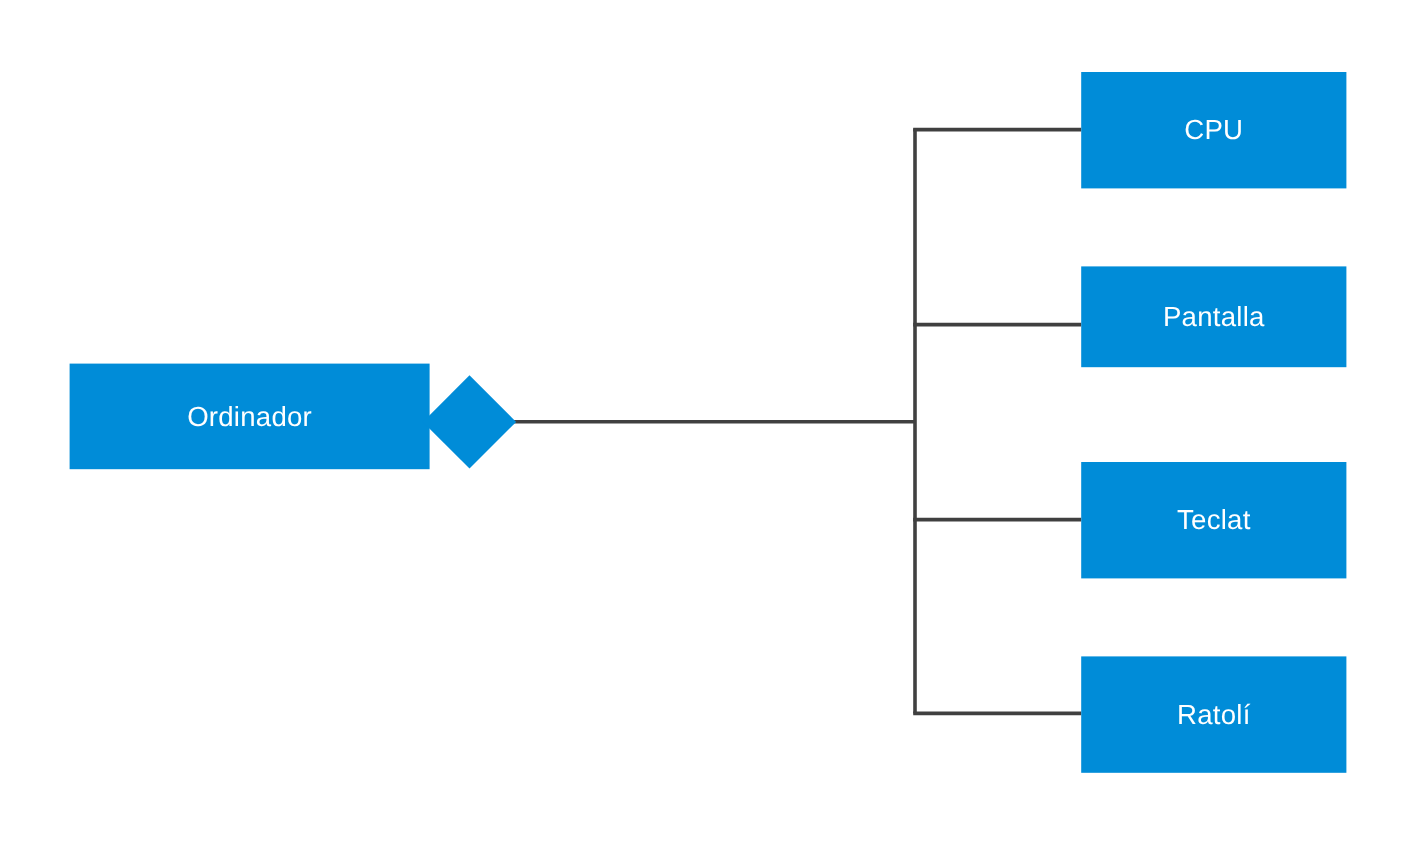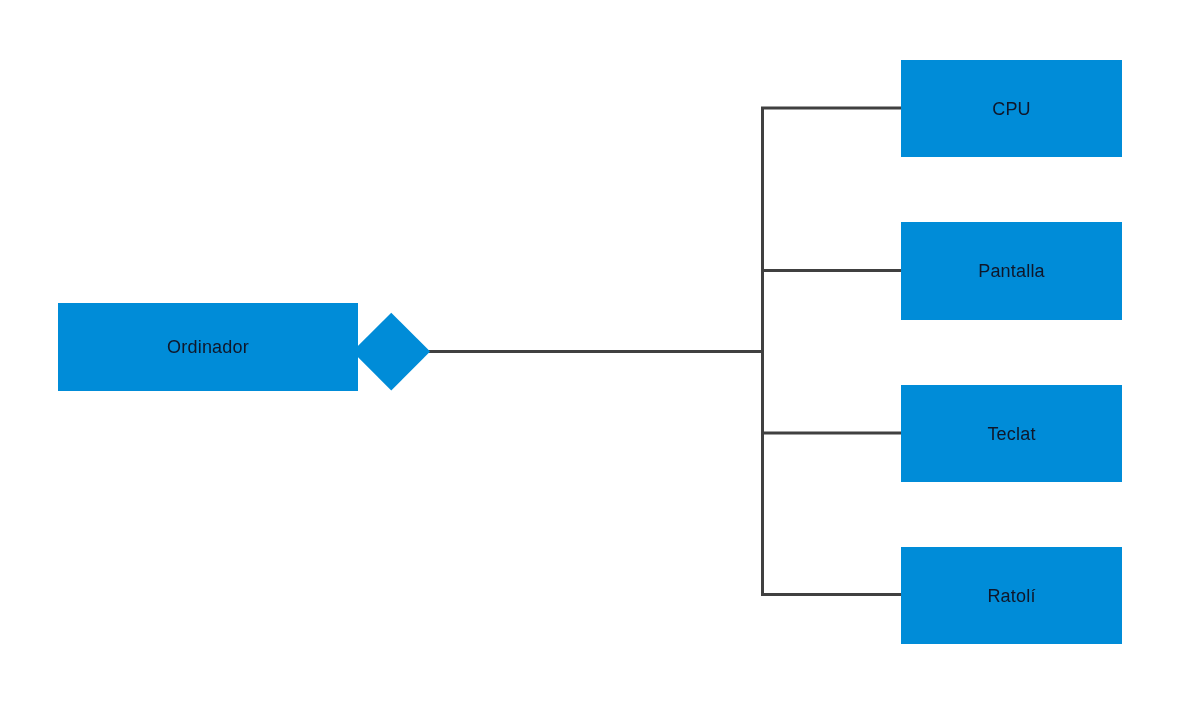--- a/index.html
+++ b/index.html
@@ -15,22 +15,22 @@
     width: 1178px;
     height: 710px;
     background: #ffffff;
     overflow: hidden;
   }
   .node {
     position: absolute;
     display: flex;
     align-items: center;
     justify-content: center;
-    color: #0f172a;
-    font-size: 18px;
+    color: #ffffff;
+    font-size: 23px;
     font-weight: 400;
     letter-spacing: 0.2px;
     line-height: 1;
     box-sizing: border-box;
     z-index: 3;
   }
   .node-label {
     display: block;
     white-space: nowrap;
   }
@@ -48,21 +48,21 @@
     height: 77px;
     z-index: 4;
   }
   #diamond-connector .dshape {
     width: 54.5px;
     height: 54.5px;
     margin: 11.25px 0 0 11.25px;
     transform: rotate(45deg);
   }
   #node-cpu      { left: 901px; top: 60px;  width: 221px; height: 97px; }
-  #node-pantalla { left: 901px; top: 222px; width: 221px; height: 98px; }
+  #node-pantalla { left: 901px; top: 222px; width: 221px; height: 84px; }
   #node-teclat   { left: 901px; top: 385px; width: 221px; height: 97px; }
   #node-ratoli   { left: 901px; top: 547px; width: 221px; height: 97px; }
 
   #edges {
     position: absolute;
     left: 0;
     top: 0;
     width: 1178px;
     height: 710px;
     z-index: 1;

